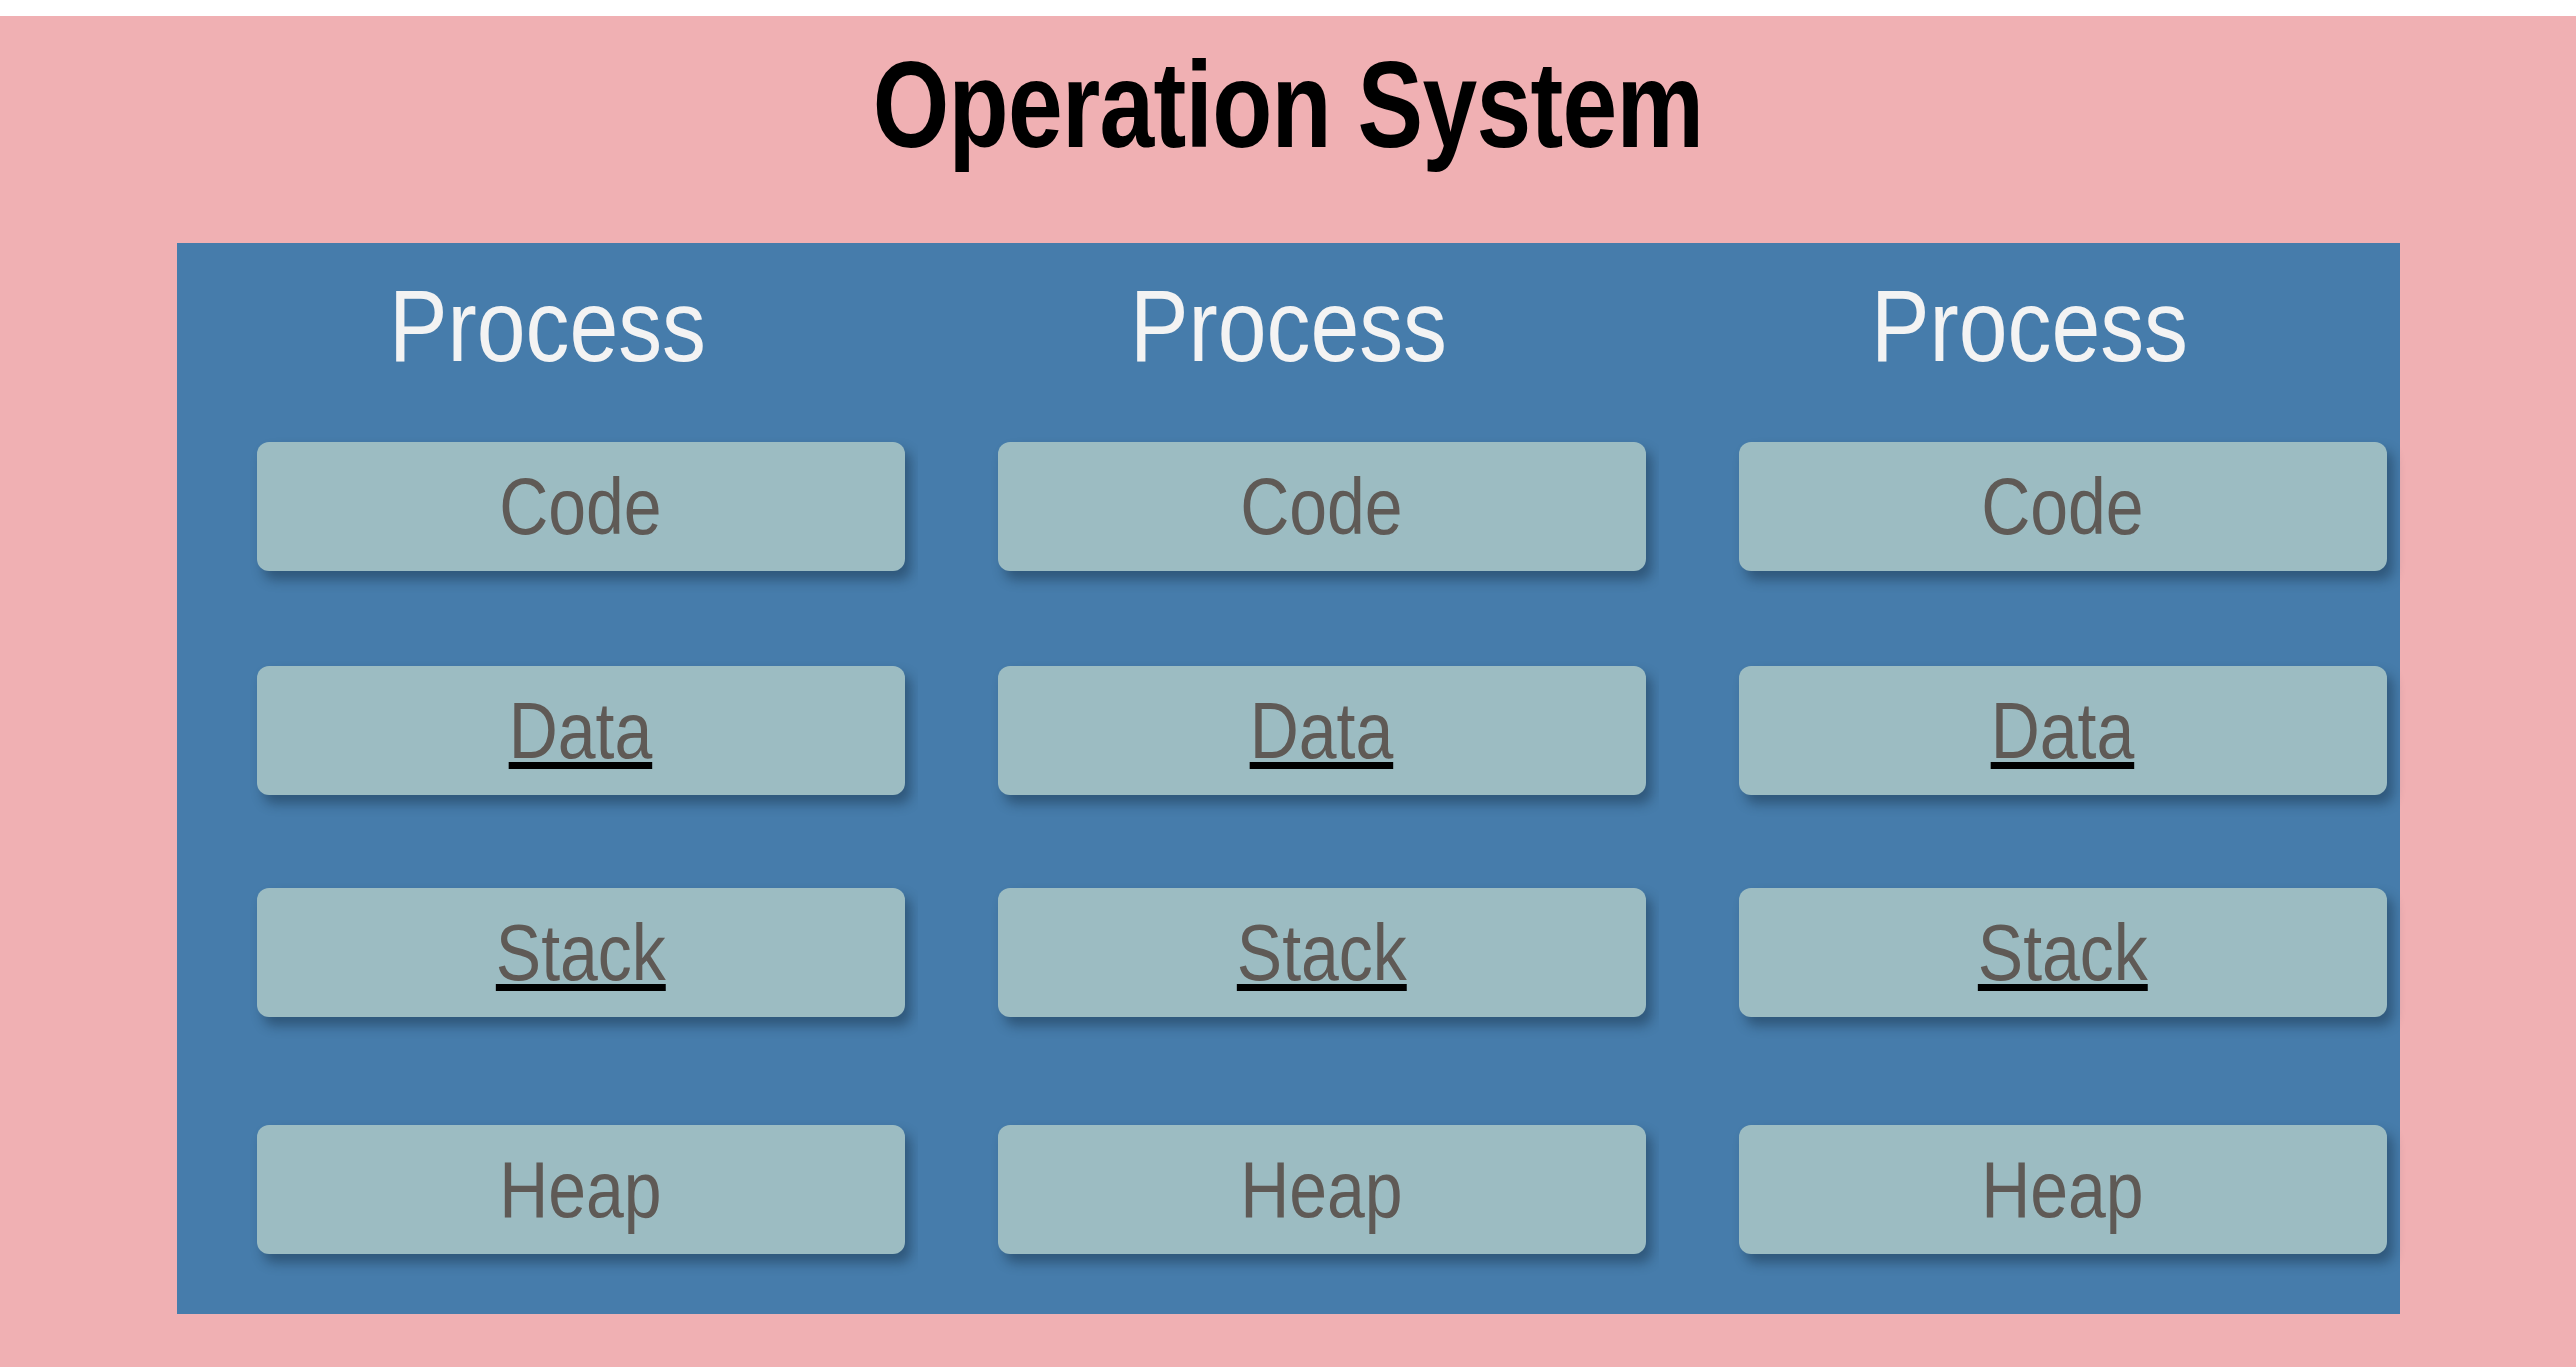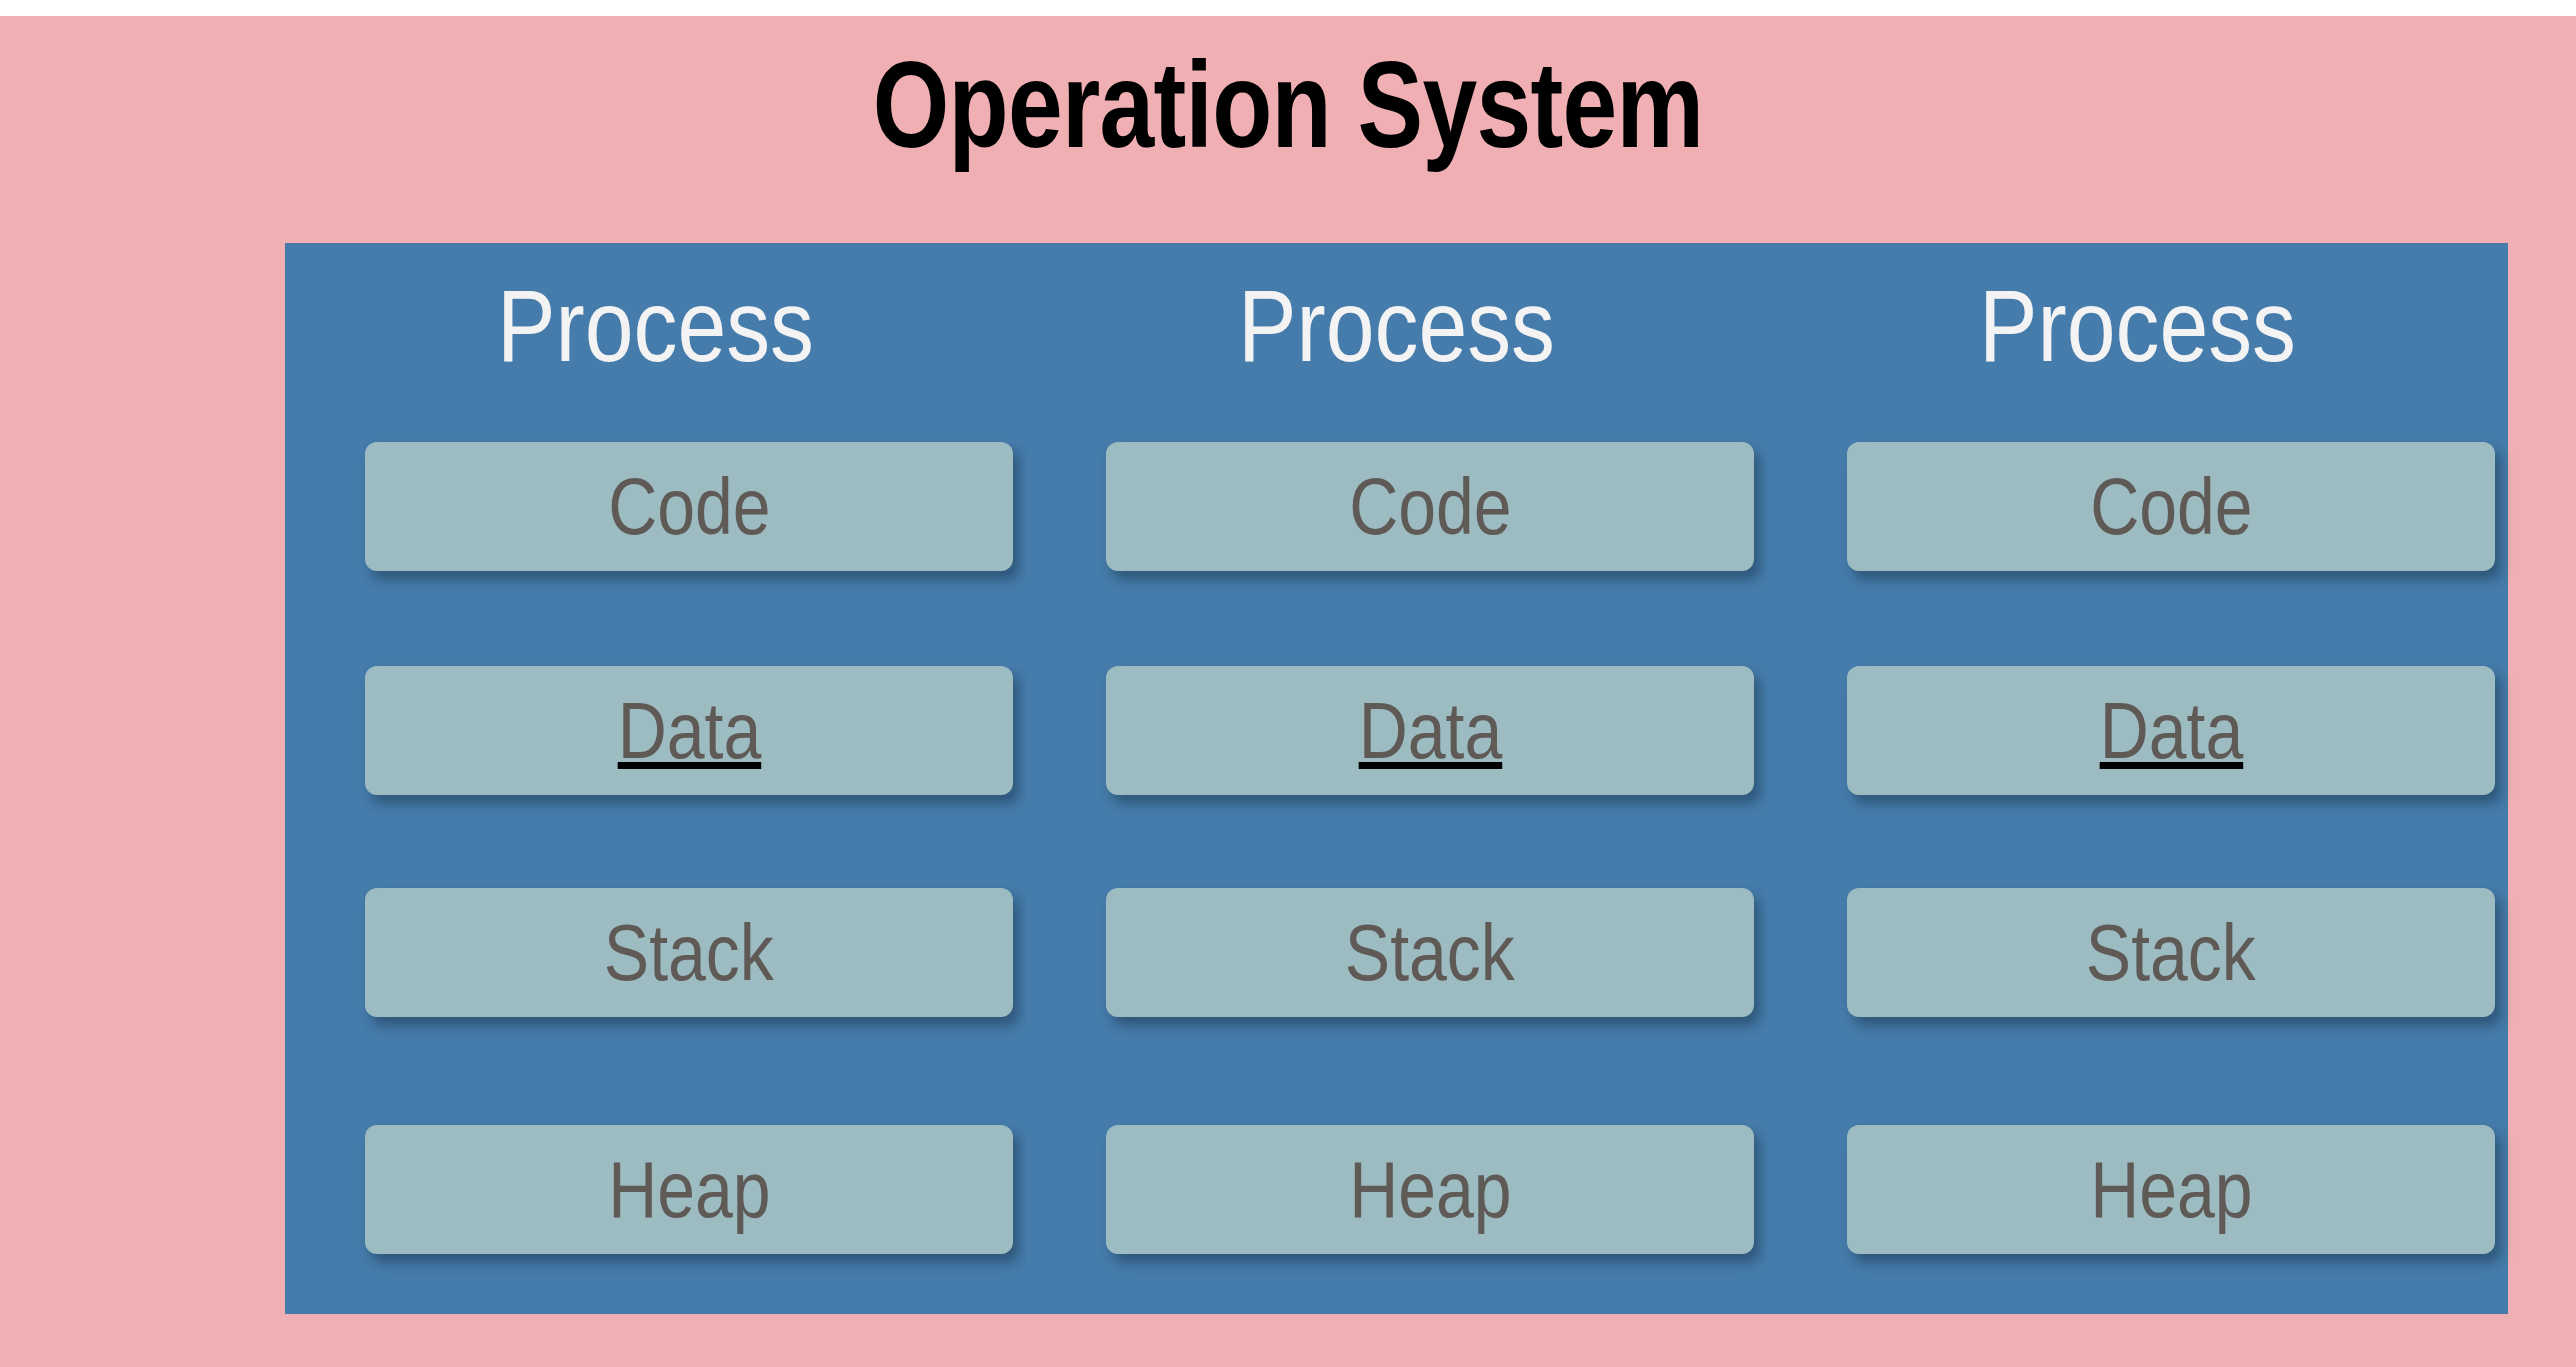--- a/index.html
+++ b/index.html
@@ -39,21 +39,21 @@
   }
 
   
   #process-row {
     position: absolute;
     left: 68px;
     top: 227px;
     width: 2440px;
     height: 1071px;
     display: flex;
-    justify-content: flex-end;
+    justify-content: center;
     border-radius: 13px;
   }
 
   .process-box {
     position: relative;
     width: 741px;
     height: 1071px;
     background: #467cab;
     box-sizing: border-box;
   }
@@ -90,21 +90,21 @@
     background: #9cbcc2;
     border-radius: 12px;
     box-shadow: 6px 8.6px 11.2px rgba(16, 38, 58, 0.42);
     display: flex;
     align-items: center;
     justify-content: center;
     box-sizing: border-box;
   }
   .segment-box.seg-0 { top: 0px; }
   .segment-box.seg-1 { top: 224px; text-decoration: underline; }
-  .segment-box.seg-2 { top: 446px; }
+  .segment-box.seg-2 { top: 446px; text-decoration: underline; }
   .segment-box.seg-3 { top: 683px; }
 
   .segment-label {
     font-family: "Liberation Sans", sans-serif;
     font-weight: normal;
     font-size: 79px;
     line-height: 86px;
     color: #5f5a56;
     transform: scaleX(0.86);
     white-space: nowrap;

